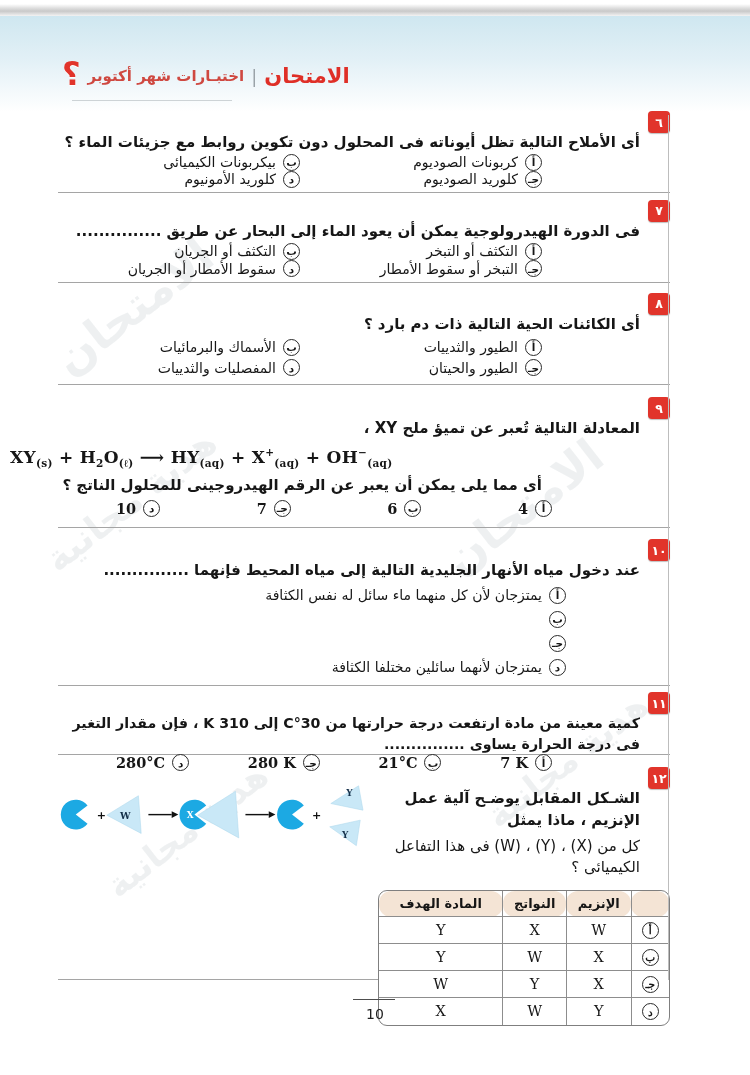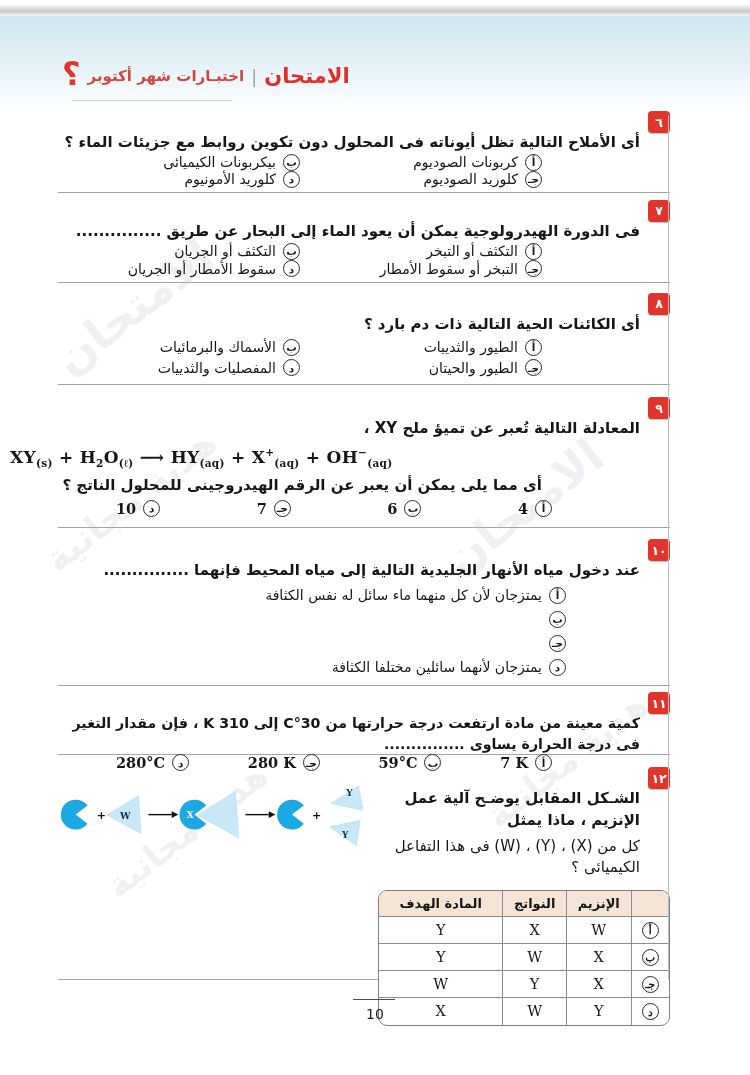--- a/index.html
+++ b/index.html
@@ -57,21 +57,21 @@
   .q12-line2 { font-weight:normal; font-size:15px; padding-right:30px; line-height:1.4; }
   .q12-left { flex:1; padding-top:14px; }
 
   .tbl-wrap { margin-top:8px; border:1px solid #7f7f7f; border-radius:9px; overflow:hidden; width:292px; background:#fff; }
   table { border-collapse:collapse; width:100%; }
   th, td { border:1px solid #8d8d8d; text-align:center; }
   th { background:#f4e4d5; font-size:13px; font-weight:bold; height:26px; }
   td { height:27px; font-family:"DejaVu Serif", serif; font-size:14.5px; }
   th:first-child, td:first-child { width:38px; border-right:none; }
   tr th:first-child { background:#f4e4d5; }
-  table tr:first-child th { border-top:none; }
+  table tr:first-child th { border-top:none;border-radius:12px; }
   table tr:last-child td { border-bottom:none; }
   table tr th:first-child, table tr td:first-child { border-right:none; }
   table tr th:last-child, table tr td:last-child { border-left:none; }
   td .circ { margin:0 auto; }
 
   
   .footer-line { position:absolute; top:999px; left:353px; width:42px; border-top:1.5px solid #4e4e4e; z-index:1; }
   .page-num { position:absolute; top:1006px; left:0; width:100%; text-align:center; font-size:14px; color:#1f1f1f; z-index:1; }
 
   svg text { font-weight:bold; }
@@ -246,21 +246,21 @@
         <span class="qnum">١١</span>
         <span class="qtext" style="font-size:14.2px">كمية معينة من مادة ارتفعت درجة حرارتها من 30°C إلى 310 K ، فإن مقدار التغير فى درجة الحرارة يساوى ...............</span>
       </div>
       <div class="row4">
         <div class="opt">
             <span class="circ">أ</span>
             <span class="val">7 K</span>
           </div>
         <div class="opt">
             <span class="circ">ب</span>
-            <span class="val">59°C</span>
+            <span class="val">21°C</span>
           </div>
         <div class="opt">
             <span class="circ">جـ</span>
             <span class="val">280 K</span>
           </div>
         <div class="opt">
             <span class="circ">د</span>
             <span class="val">280°C</span>
           </div>
       </div>

